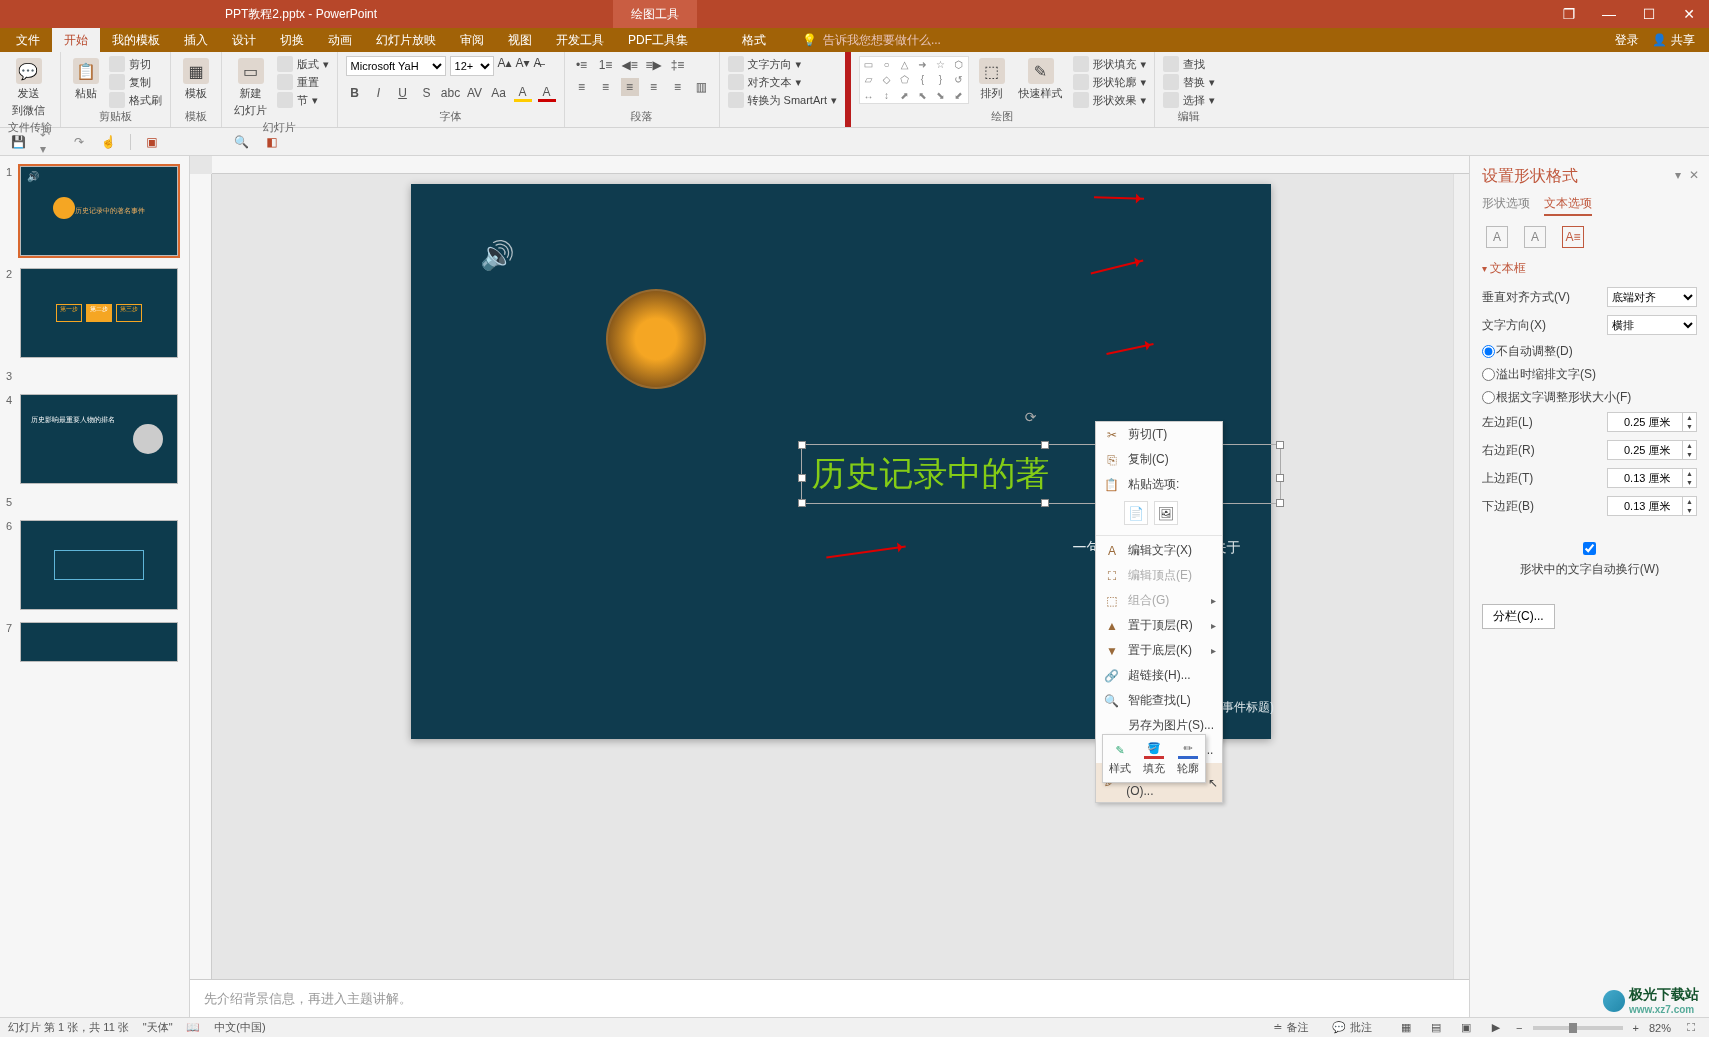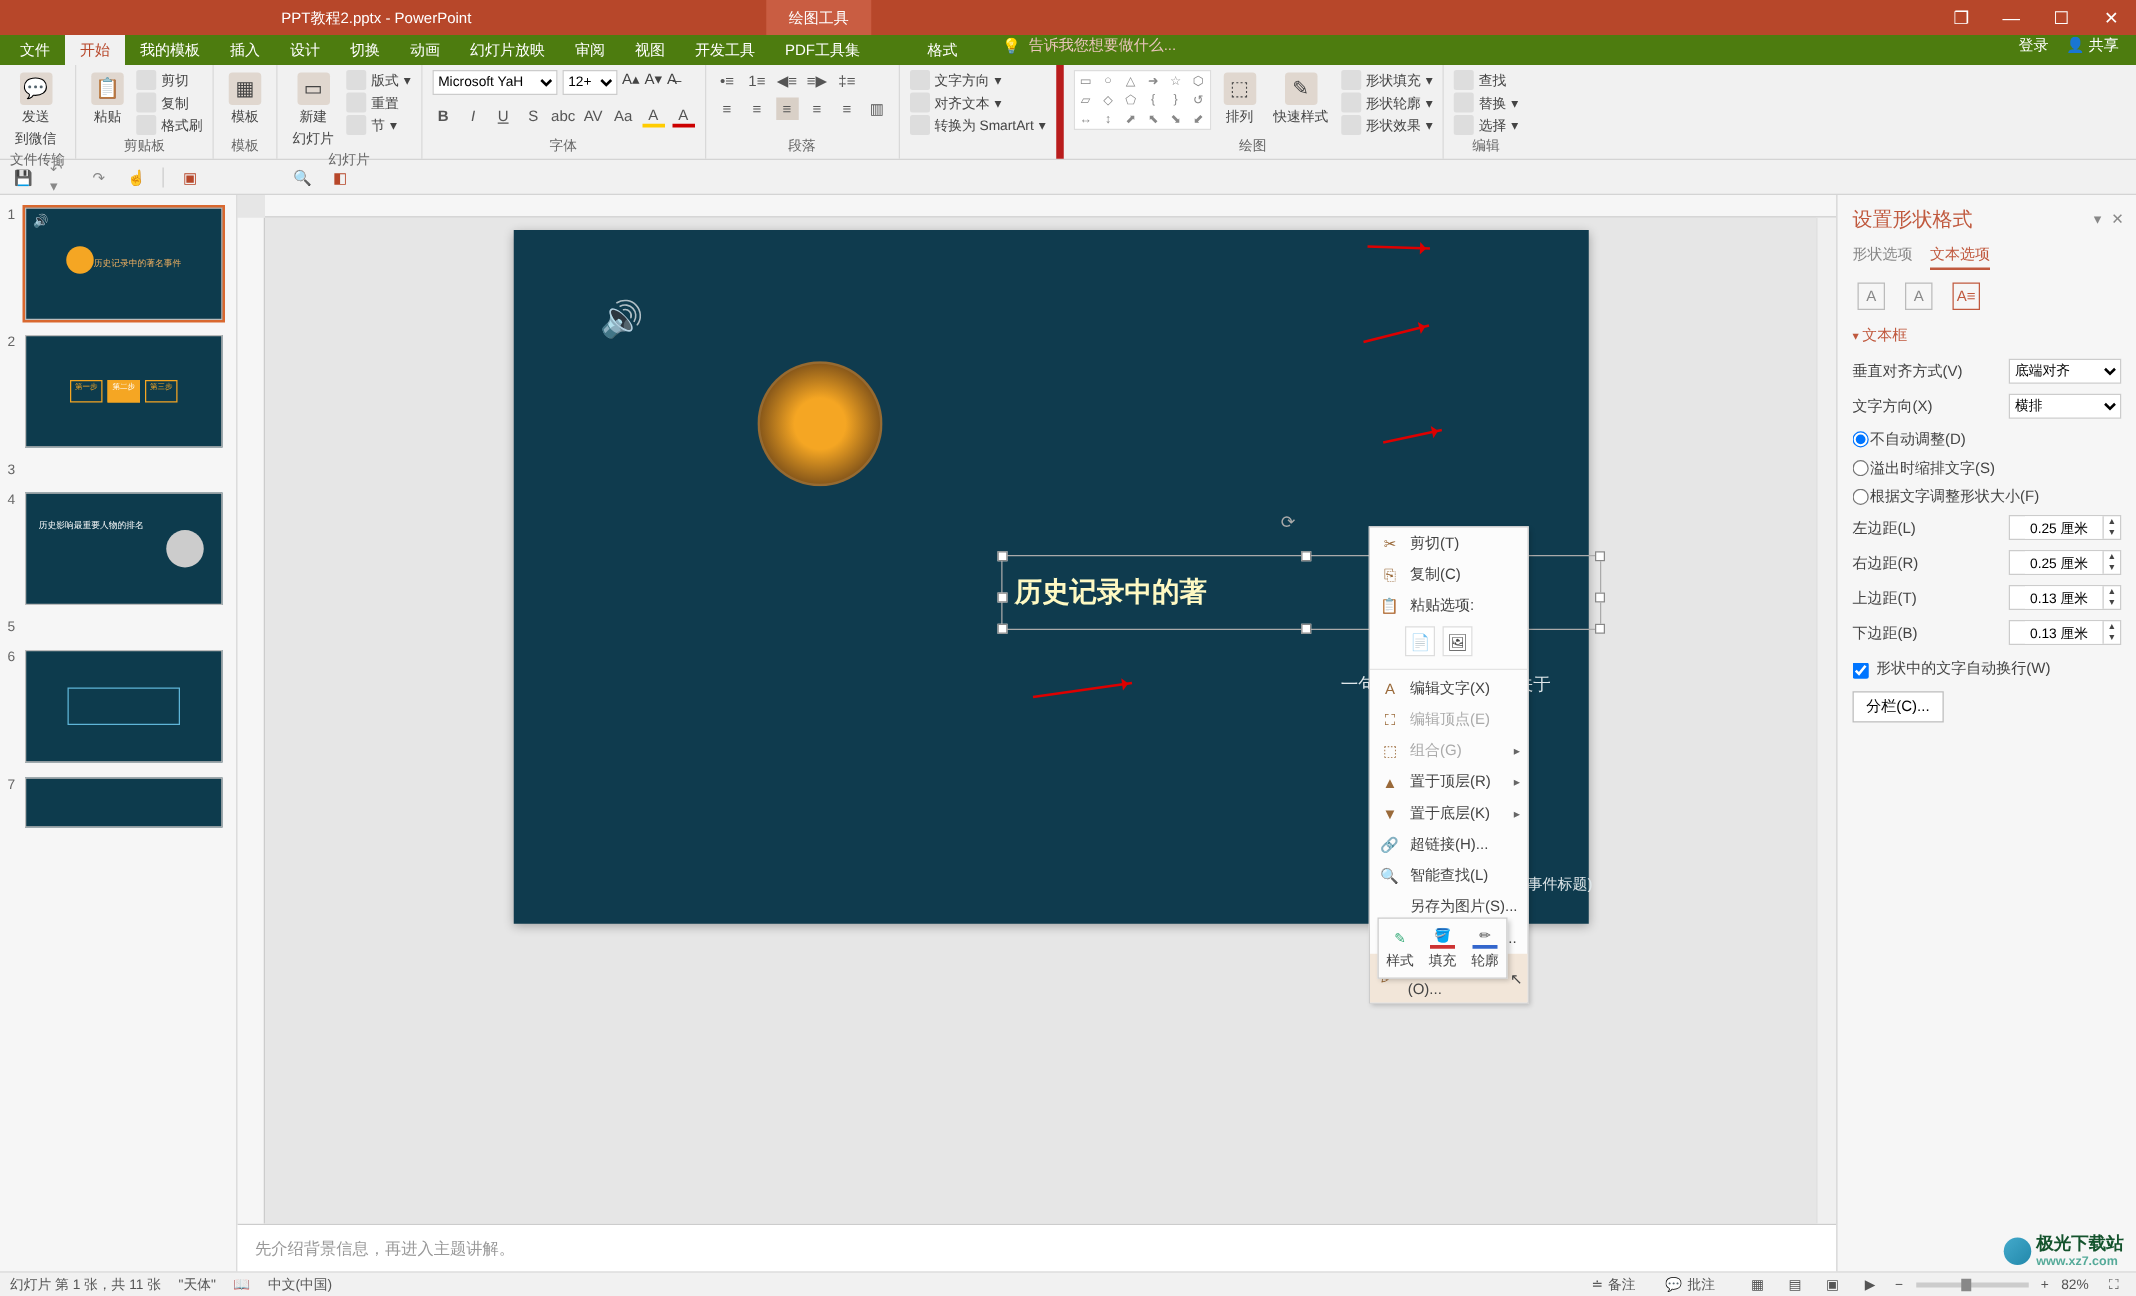--- a/index.html
+++ b/index.html
@@ -2,21 +2,21 @@
 <html><head>
 <meta charset="utf-8">
 <style>
 * { margin: 0; padding: 0; box-sizing: border-box; font-family: "Microsoft YaHei", Arial, sans-serif; }
 body { background: #e6e6e6; font-size: 12px; color: #444; overflow: hidden; width: 1709px; height: 1037px; position: relative; }
 .titlebar { height: 28px; background: #b7472a; display: flex; align-items: center; color: #fff; position: relative; }
 .titlebar .doc-title { position: absolute; left: 225px; }
 .titlebar .context-tab { position: absolute; left: 613px; background: #c95d42; height: 28px; display: flex; align-items: center; padding: 0 18px; font-size: 12px; }
 .titlebar .win-controls { position: absolute; right: 0; display: flex; }
 .titlebar .win-controls span { width: 40px; height: 28px; display: flex; align-items: center; justify-content: center; font-size: 14px; }
-.ribbon-tabs { height: 24px; background: #4d7c0f; display: flex; align-items: flex-start; padding-left: 4px; color:#fff; }
+.ribbon-tabs { height: 24px; background: #a16207; display: flex; align-items: center; padding-left: 4px; color:#fff; }
 .ribbon-tabs .tab { padding: 4px 12px; font-size: 12px; cursor: pointer; }
 .ribbon-tabs .tab.active { background: #f1f1f1; color: #b7472a; }
 .ribbon-tabs .context-tab-lower { margin-left: 0; }
 .ribbon-tabs .tell-me { color: #e9c5bb; margin-left: 24px; display:flex; align-items:center; gap:6px;}
 .ribbon-tabs .right-area { margin-left:auto; display:flex; gap:14px; padding-right:14px;}
 .ribbon { height: 76px; background: #f1f1f1; border-bottom: 1px solid #d4d4d4; display: flex; }
 .ribbon .group { border-right: 1px solid #d9d9d9; padding: 4px 8px 2px; display: flex; flex-direction: column; justify-content: space-between; }
 .ribbon .group .group-body { display: flex; gap: 6px; align-items: flex-start; }
 .ribbon .group .group-label { text-align: center; font-size: 11px; color: #666; padding-bottom:1px;}
 .bigbtn { display:flex; flex-direction:column; align-items:center; gap:2px; font-size:11px; padding: 2px 4px; cursor:pointer;}
@@ -38,21 +38,21 @@
 .thumb-item.selected .thumb { outline:2px solid #d9682f; }
 .editor { flex:1; display:flex; flex-direction:column; background:#e6e6e6; position:relative;}
 .ruler-h { height:18px; background:#f6f6f6; border-bottom:1px solid #ccc; margin-left:22px;}
 .editor-body { flex:1; display:flex; position:relative; overflow:hidden;}
 .ruler-v { width:22px; background:#f6f6f6; border-right:1px solid #ccc;}
 .slide-area { flex:1; position:relative; display:flex; align-items:flex-start; justify-content:center; padding:10px;}
 .slide { width:860px; height:555px; background:#0f3b4e; position:relative; box-shadow:0 2px 8px rgba(0,0,0,.3);}
 .speaker-ic { position:absolute; left:70px; top:55px; width:40px; height:40px; color:#cfe0e6; font-size:28px;}
 .leaf-img { position:absolute; left:195px; top:105px; width:100px; height:100px; border-radius:50%; background: radial-gradient(circle, #f5a623 30%, #8b5a1a 70%); border:2px solid rgba(255,255,255,.1);}
 .rotate-handle { position:absolute; left:50%; top:225px; transform:translateX(-50%); color:#aaa; font-size:14px;}
-.textbox-sel { position:absolute; left:390px; top:260px; width:480px; height:60px; border:1px solid #aaa; color:#fef9c3; font-size:22px; font-weight:700; display:flex; align-items:center; padding-left:10px;}
+.textbox-sel { position:absolute; left:390px; top:260px; width:480px; height:60px; border:1px solid #aaa; color:#84cc16; font-size:34px; font-weight:400; display:flex; align-items:center; padding-left:10px;}
 .textbox-sel .handle { position:absolute; width:8px;height:8px; background:#fff; border:1px solid #888;}
 .subtitle-area { position:absolute; right:30px; top:355px; color:#dfe7ea; font-size:14px;}
 .page-num-slide { position:absolute; right:60px; bottom:55px; color:#fff; font-size:18px;}
 .context-menu { position:absolute; left:905px; top:265px; width:128px; background:#fcfcfc; border:1px solid #ccc; box-shadow:2px 2px 4px rgba(0,0,0,.2); z-index:50; font-size:12px;}
 .context-menu .mi { display:flex; align-items:center; gap:8px; padding:4px 8px; cursor:pointer; position:relative;}
 .context-menu .mi:hover,.context-menu .mi.hovered { background:#f2e6d9;}
 .context-menu .mi .mic { width:16px; height:16px; display:flex; align-items:center; justify-content:center; color:#9a6a3a; font-size:12px;}
 .context-menu .mi .arrow { position:absolute; right:6px; font-size:10px; color:#666;}
 .context-menu .mi.disabled { color:#aaa;}
 .context-menu .paste-row { display:flex; gap:6px; padding:4px 8px 8px 28px;}
@@ -73,21 +73,21 @@
 .rp-icons .ri.active { border-color:#c0593e; color:#c0593e;}
 .rp-section-title { color:#c0593e; font-size:12px; margin:6px 0 10px; cursor:pointer;}
 .rp-section-title::before{content:"▾ "; font-size:10px;}
 .rp-row { display:flex; align-items:center; justify-content:space-between; margin-bottom:8px; font-size:12px;}
 .rp-row select,.rp-row .spinner{ width:90px; height:20px; border:1px solid #ccc; font-size:11px; background:#fff;}
 .spinner { display:flex;justify-content:flex-end;}
 .spinner input { border:none; width:62px; padding:0 4px; font-size:11px;}
 .spinner .sp-btns { width:14px; display:flex; flex-direction:column; border-left:1px solid #ccc;}
 .spinner .sp-btns span{ flex:1; font-size:7px; text-align:center; cursor:pointer; line-height:9px;}
 .rp-radio { display:flex; align-items:center; gap:1px; margin-bottom:6px; font-size:12px;}
-.rp-check { display:flex; align-items:flex-end; gap:6px; margin:10px 0; font-size:12px;}
+.rp-check { display:flex; align-items:center; gap:6px; margin:26px 0; font-size:12px;flex-direction:column;}
 .rp-btn { border:1px solid #bbb; background:#fff; padding:3px 10px; font-size:12px; cursor:pointer;}
 .red-arrow { position:absolute; width:50px; height:2px; background:#d00; z-index:60;}
 .red-arrow::after{content:""; position:absolute; right:-2px; top:-4px; border:5px solid transparent; border-left-color:#d00;}
 .statusbar { height:20px; background:#f1f1f1; border-top:1px solid #d4d4d4; display:flex; align-items:center; font-size:11px; color:#555; padding:0 8px;}
 .statusbar .seg { margin-right:14px; display:flex; align-items:center; gap:4px;}
 .statusbar .right { margin-left:auto; display:flex; align-items:center; gap:10px;}
 .viewbtn { width:20px; height:16px; display:flex; align-items:center; justify-content:center; cursor:pointer;}
 .zoom-slider { width:90px; height:4px; background:#ccc; position:relative;}
 .zoom-slider .thumb{ position:absolute; left:40%; top:-3px; width:8px; height:10px; background:#888;}
 .watermark { position:absolute; right:10px; bottom:22px; color:#6aa6c2; font-size:14px; font-weight:bold; z-index:100; display:flex; align-items:center; gap:4px;}

